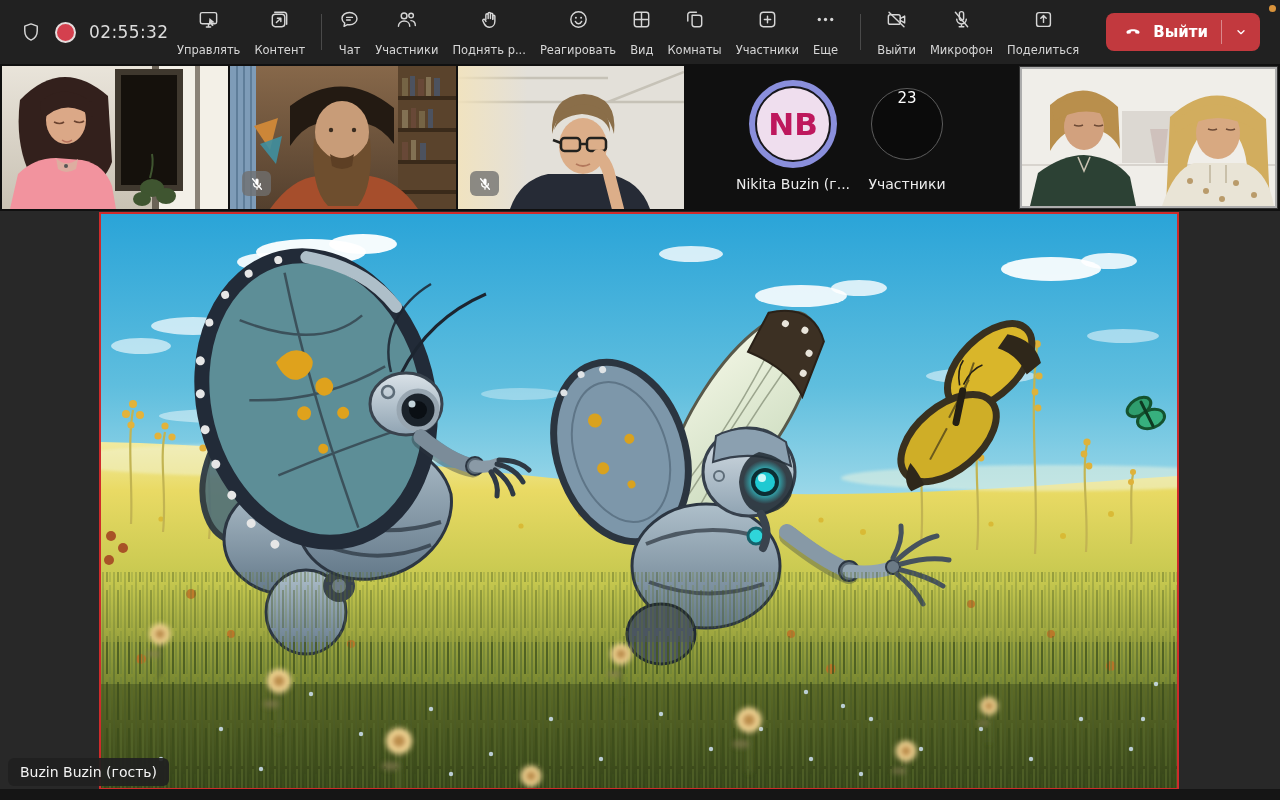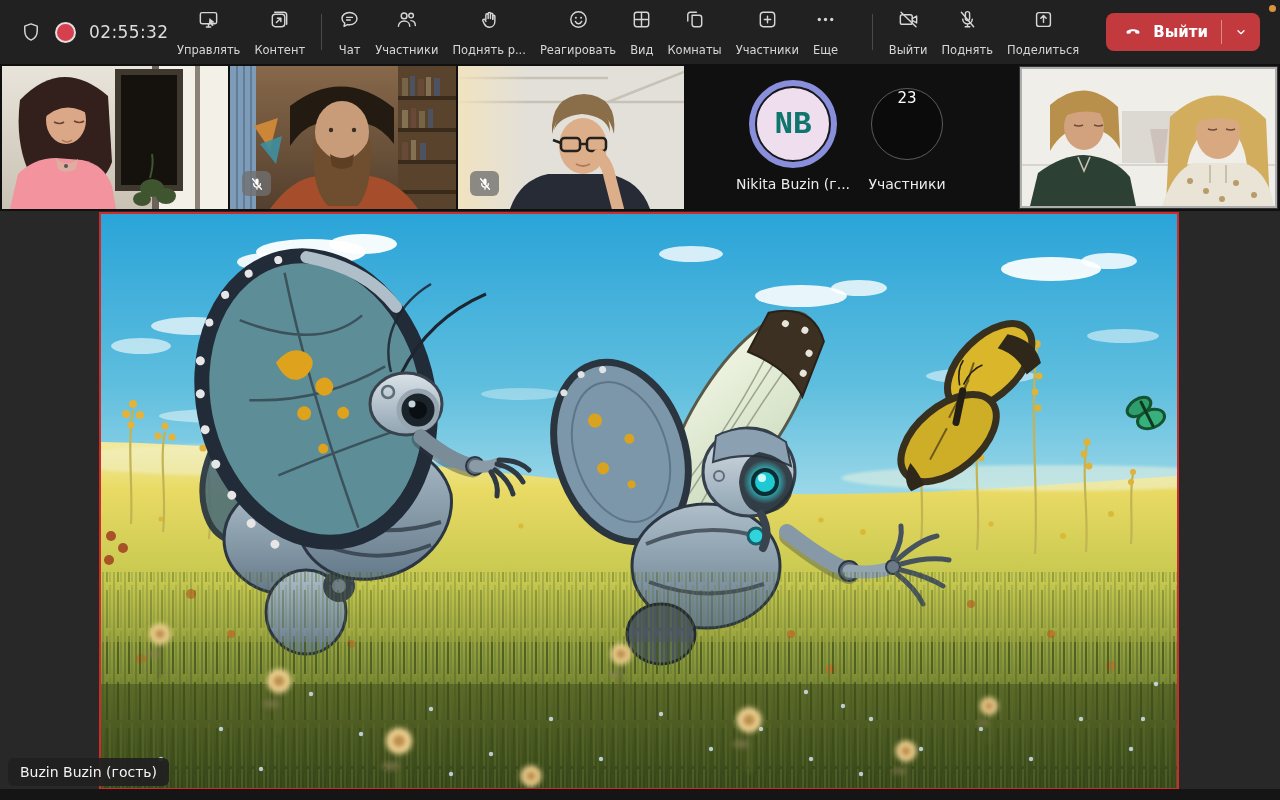--- a/index.html
+++ b/index.html
@@ -35,21 +35,21 @@
   .vtile-right{position:absolute;top:3px;left:1020px;width:253px;height:137px;border:2px solid #adadad;
                outline:1px solid #333;background:#f0eee9;overflow:hidden;cursor:pointer;}
   .vtile-right svg{display:block;width:100%;height:100%;}
   .mic-badge{position:absolute;left:12px;bottom:13px;width:29px;height:25px;border-radius:6px;
              background:rgba(112,112,112,.78);display:flex;align-items:center;justify-content:center;}
   .mic-badge svg{width:16px;height:16px;}
   .avatar-wrap{position:absolute;left:749px;top:16px;width:88px;height:88px;border-radius:50%;
                background:#8a8fdc;display:flex;align-items:center;justify-content:center;cursor:pointer;}
   .avatar-inner{width:76px;height:76px;border-radius:50%;background:#efdeee;border:2px solid #17171c;
                 box-sizing:border-box;display:flex;align-items:center;justify-content:center;
-                font-size:31px;font-weight:700;color:#0f766e;font-family:Liberation Mono, monospace;}
+                font-size:31px;font-weight:700;color:#be185d;}
   .avatar-name{position:absolute;left:703px;top:112px;width:180px;text-align:center;color:#ececec;font-size:14px;}
   .count-circle{position:absolute;left:871px;top:24px;width:72px;height:72px;border-radius:50%;background:#0b0b0b;
                 border:1px solid #5c5c5c;box-sizing:border-box;display:flex;justify-content:center;
                 color:#fff;font-size:15px;cursor:pointer;}
   .count-label{position:absolute;left:853px;top:112px;width:108px;text-align:center;color:#ececec;font-size:14px;}
 
   
   .stage{position:absolute;top:211px;left:0;right:0;bottom:0;background:#282828;}
   .share-frame{position:absolute;left:99px;top:1px;width:1080px;height:578px;box-sizing:border-box;
                border:2px solid #cf2b2b;background:#000;}
@@ -163,21 +163,21 @@
           <path d="M4.2 4.4L19.8 19.6"></path>
         </svg>
       <span>Выйти</span>
     </button>
     <button class="tb-btn">
       <svg viewBox="0 0 24 24" fill="none" stroke="#d6d6d6" stroke-width="1.5" stroke-linecap="round" stroke-linejoin="round">
           <rect x="9.8" y="3.8" width="4.4" height="9.2" rx="2.2"></rect>
           <path d="M7 11.6a5 5 0 0010 0M12 16.6v3M9.6 19.6h4.8"></path>
           <path d="M5.6 4.4L18.4 19.6"></path>
         </svg>
-      <span>Поднять</span>
+      <span>Микрофон</span>
     </button>
     <button class="tb-btn">
       <svg viewBox="0 0 24 24" fill="none" stroke="#d6d6d6" stroke-width="1.5" stroke-linecap="round" stroke-linejoin="round">
           <rect x="4.8" y="4.8" width="14.4" height="14.4" rx="2.6"></rect>
           <path d="M12 15V8M9.2 10.6L12 7.8l2.8 2.8"></path>
         </svg>
       <span>Поделиться</span>
     </button>
 
     <button class="leave-btn">

